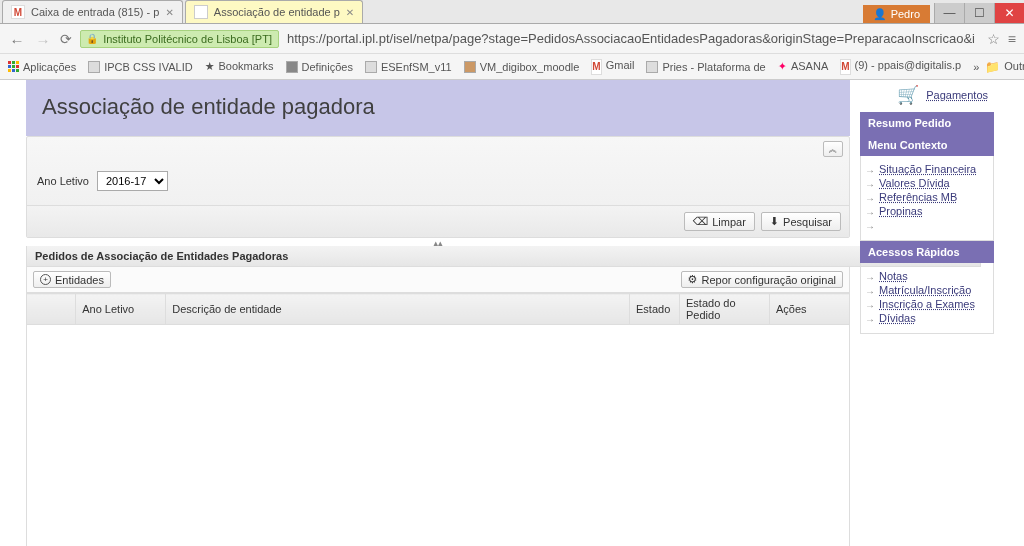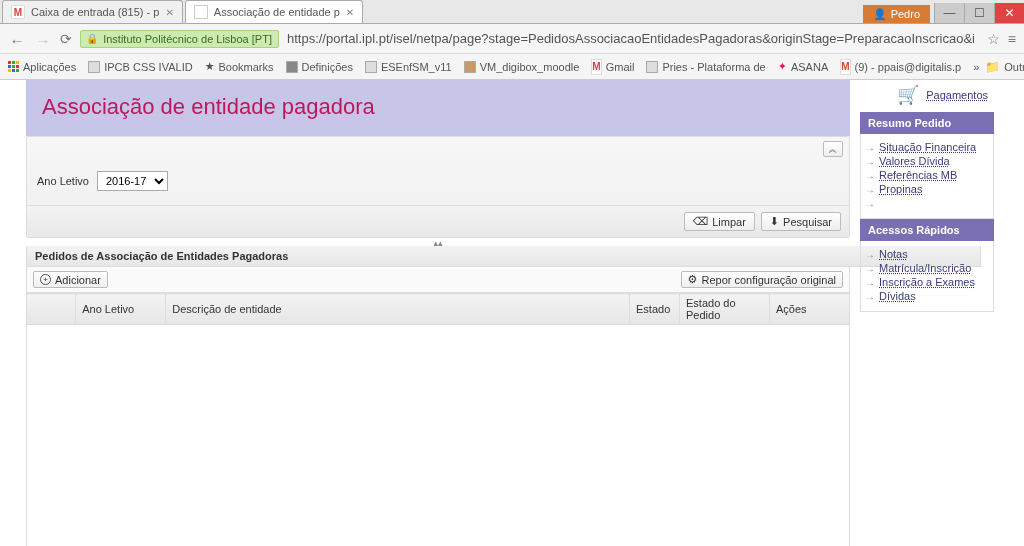--- a/index.html
+++ b/index.html
@@ -1,53 +1,53 @@
 <!DOCTYPE html>
 <html><head>
 <meta charset="utf-8">
 <style>
   * { margin: 0; padding: 0; box-sizing: border-box; font-family: Arial, sans-serif; }
   body { font-size: 13px; background: #fff; color: #333; }
 
   
   .browser-top { background: #e8e8e8; display: flex; align-items: flex-end; height: 24px; border-bottom: 1px solid #aaa; }
   .tab { background: #f0f0f0; border: 1px solid #aaa; border-bottom: none; padding: 3px 8px; font-size: 11px; display: flex; align-items: center; gap: 6px; height: 23px; border-radius: 3px 3px 0 0; margin-left: 2px; color: #555; }
-  .tab.active { background: #ffffff; justify-content: space-between; }
+  .tab.active { background: #fef9c3; justify-content: space-between; }
   .tab .favicon { width: 14px; height: 14px; display: inline-block; }
   .gmail-ico { background: #fff; color: #d14836; font-weight: bold; font-size: 10px; text-align: center; line-height: 14px; border:1px solid #ddd;}
   .close-x { color: #888; font-size: 10px; cursor: pointer; }
   .user-badge { margin-left: auto; background: #d87b34; color: #fff; font-size: 11px; padding: 2px 10px; height: 18px; margin-right: 4px; display:flex; align-items:center; gap:4px;}
   .win-btn { width: 30px; height: 20px; display: flex; align-items:center; justify-content:center; font-size:12px; color:#444; background:#ccc; border-left:1px solid #aaa;}
   .win-btn.close { background:#e04343; color:#fff;}
   .win-btn.max { color:#555;}
   .win-btn.min { color:#555;}
 
   .addr-row { display:flex; align-items:center; gap:8px; padding:4px 8px; background:#f5f5f5; border-bottom:1px solid #ddd; height:30px;}
   .nav-arrow { width:18px; text-align:center; color:#777; font-size:15px; cursor:pointer;}
   .reload { color:#777; font-size:14px; cursor:pointer;}
   .origin-chip { background:#cdebb0; color:#3a6b1f; font-size:11px; padding:2px 6px; border-radius:2px; border:1px solid #a7d27f; cursor:pointer; display:flex; align-items:center; gap:4px;}
   .lock-ico { color:#3a6b1f; font-size:10px;}
   .url-input { flex:1; border:none; background:transparent; font-size:13px; color:#555; outline:none; }
   .star { color:#777; font-size:14px; cursor:pointer; margin-left:4px;}
   .menu-ico { color:#777; font-size:14px; cursor:pointer;}
 
   .bookmark-row { display:flex; align-items:center; gap:12px; padding:4px 8px; background:#f5f5f5; border-bottom:1px solid #ccc; font-size:11px; color:#555; height:26px;}
-  .bookmark-item { display:flex; align-items:center; gap:4px; cursor:pointer; white-space:nowrap;}
+  .bookmark-item { display:flex; align-items:flex-start; gap:4px; cursor:pointer; white-space:nowrap;}
   .apps-grid { display:grid; grid-template-columns:repeat(3,3px); grid-template-rows:repeat(3,3px); gap:1px;}
   .apps-grid span:nth-child(1){background:#d33;} .apps-grid span:nth-child(2){background:#3a3;} .apps-grid span:nth-child(3){background:#fb0;}
   .apps-grid span:nth-child(4){background:#36c;} .apps-grid span:nth-child(5){background:#3a3;} .apps-grid span:nth-child(6){background:#d33;}
   .apps-grid span:nth-child(7){background:#fb0;} .apps-grid span:nth-child(8){background:#36c;} .apps-grid span:nth-child(9){background:#3a3;}
   .fav-gen { width:12px; height:12px; background:#ddd; border:1px solid #aaa; display:inline-block;}
   .bm-star { color:#555; font-size:11px;}
   .bm-right { margin-left:auto; display:flex; align-items:center; gap:6px;}
   .folder-ico { color:#d9a23e; font-size:12px;}
 
   
   .page-wrap { position:relative; width:1024px; height:466px; }
-  .page-header { background:#c7c6e8; padding:14px 16px 16px; font-size:22px; color:#be185d; font-weight:normal; margin:0 20px 0 26px; width:824px;}
+  .page-header { background:#c7c6e8; padding:14px 16px 16px; font-size:22px; color:#404040; font-weight:normal; margin:0 20px 0 26px; width:824px;}
   .filter-bar-wrap { width:824px; margin-left:26px; border:1px solid #ddd; background:linear-gradient(#f7f7f7,#eee); border-radius:2px;}
   .collapse-row { display:flex; justify-content:flex-end; padding:4px 6px;}
   .collapse-btn { border:1px solid #bbb; background:linear-gradient(#fff,#eee); width:20px; height:16px; font-size:9px; display:flex; align-items:center; justify-content:center; border-radius:2px; cursor:pointer; color:#666;}
   .filter-row { display:flex; align-items:center; gap:8px; padding:10px 10px 14px;}
   .filter-label { font-size:11px;}
   .select-box { border:1px solid #aaa; background:#fff; font-size:11px; padding:1px 4px; height:20px;}
   .btn-row { display:flex; justify-content:flex-end; gap:6px; padding:6px 8px; border-top:1px solid #ddd; background:linear-gradient(#f3f3f3,#e9e9e9);}
   .btn { border:1px solid #bbb; background:linear-gradient(#fff,#eee); font-size:11px; padding:2px 8px; border-radius:2px; display:flex; align-items:center; gap:4px; cursor:pointer; color:#333;}
   .btn .ico { font-size:11px; }
 
@@ -202,21 +202,21 @@
 
   <div class="divider-handle">
       <span>▴▴</span>
     </div>
 
   <div class="section-title-bar">Pedidos de Associação de Entidades Pagadoras</div>
 
   <div class="action-row">
     <div class="small-btn">
       <span class="plus-ico">+</span>
-      <span>Adicionar</span>
+      <span>Entidades</span>
     </div>
     <div class="small-btn">
       <span class="gear-ico">⚙</span>
       <span>Repor configuração original</span>
     </div>
   </div>
 
   <table class="table">
     <thead>
       <tr>
@@ -231,20 +231,21 @@
   </table>
   <div class="table-body-area"></div>
 
   <div class="right-col">
     <div class="pag-link-row">
       <span class="cart-ico">🛒</span>
       <span class="side-link">Pagamentos</span>
     </div>
     <div class="panel-head">Resumo Pedido</div>
 
+    <div class="panel-head">Menu Contexto</div>
     <ul class="link-list">
       <li>
           <span class="arrow">→</span>
           <span class="side-link">Situação Financeira</span>
         </li>
       <li>
           <span class="arrow">→</span>
           <span class="side-link">Valores Dívida</span>
         </li>
       <li>

